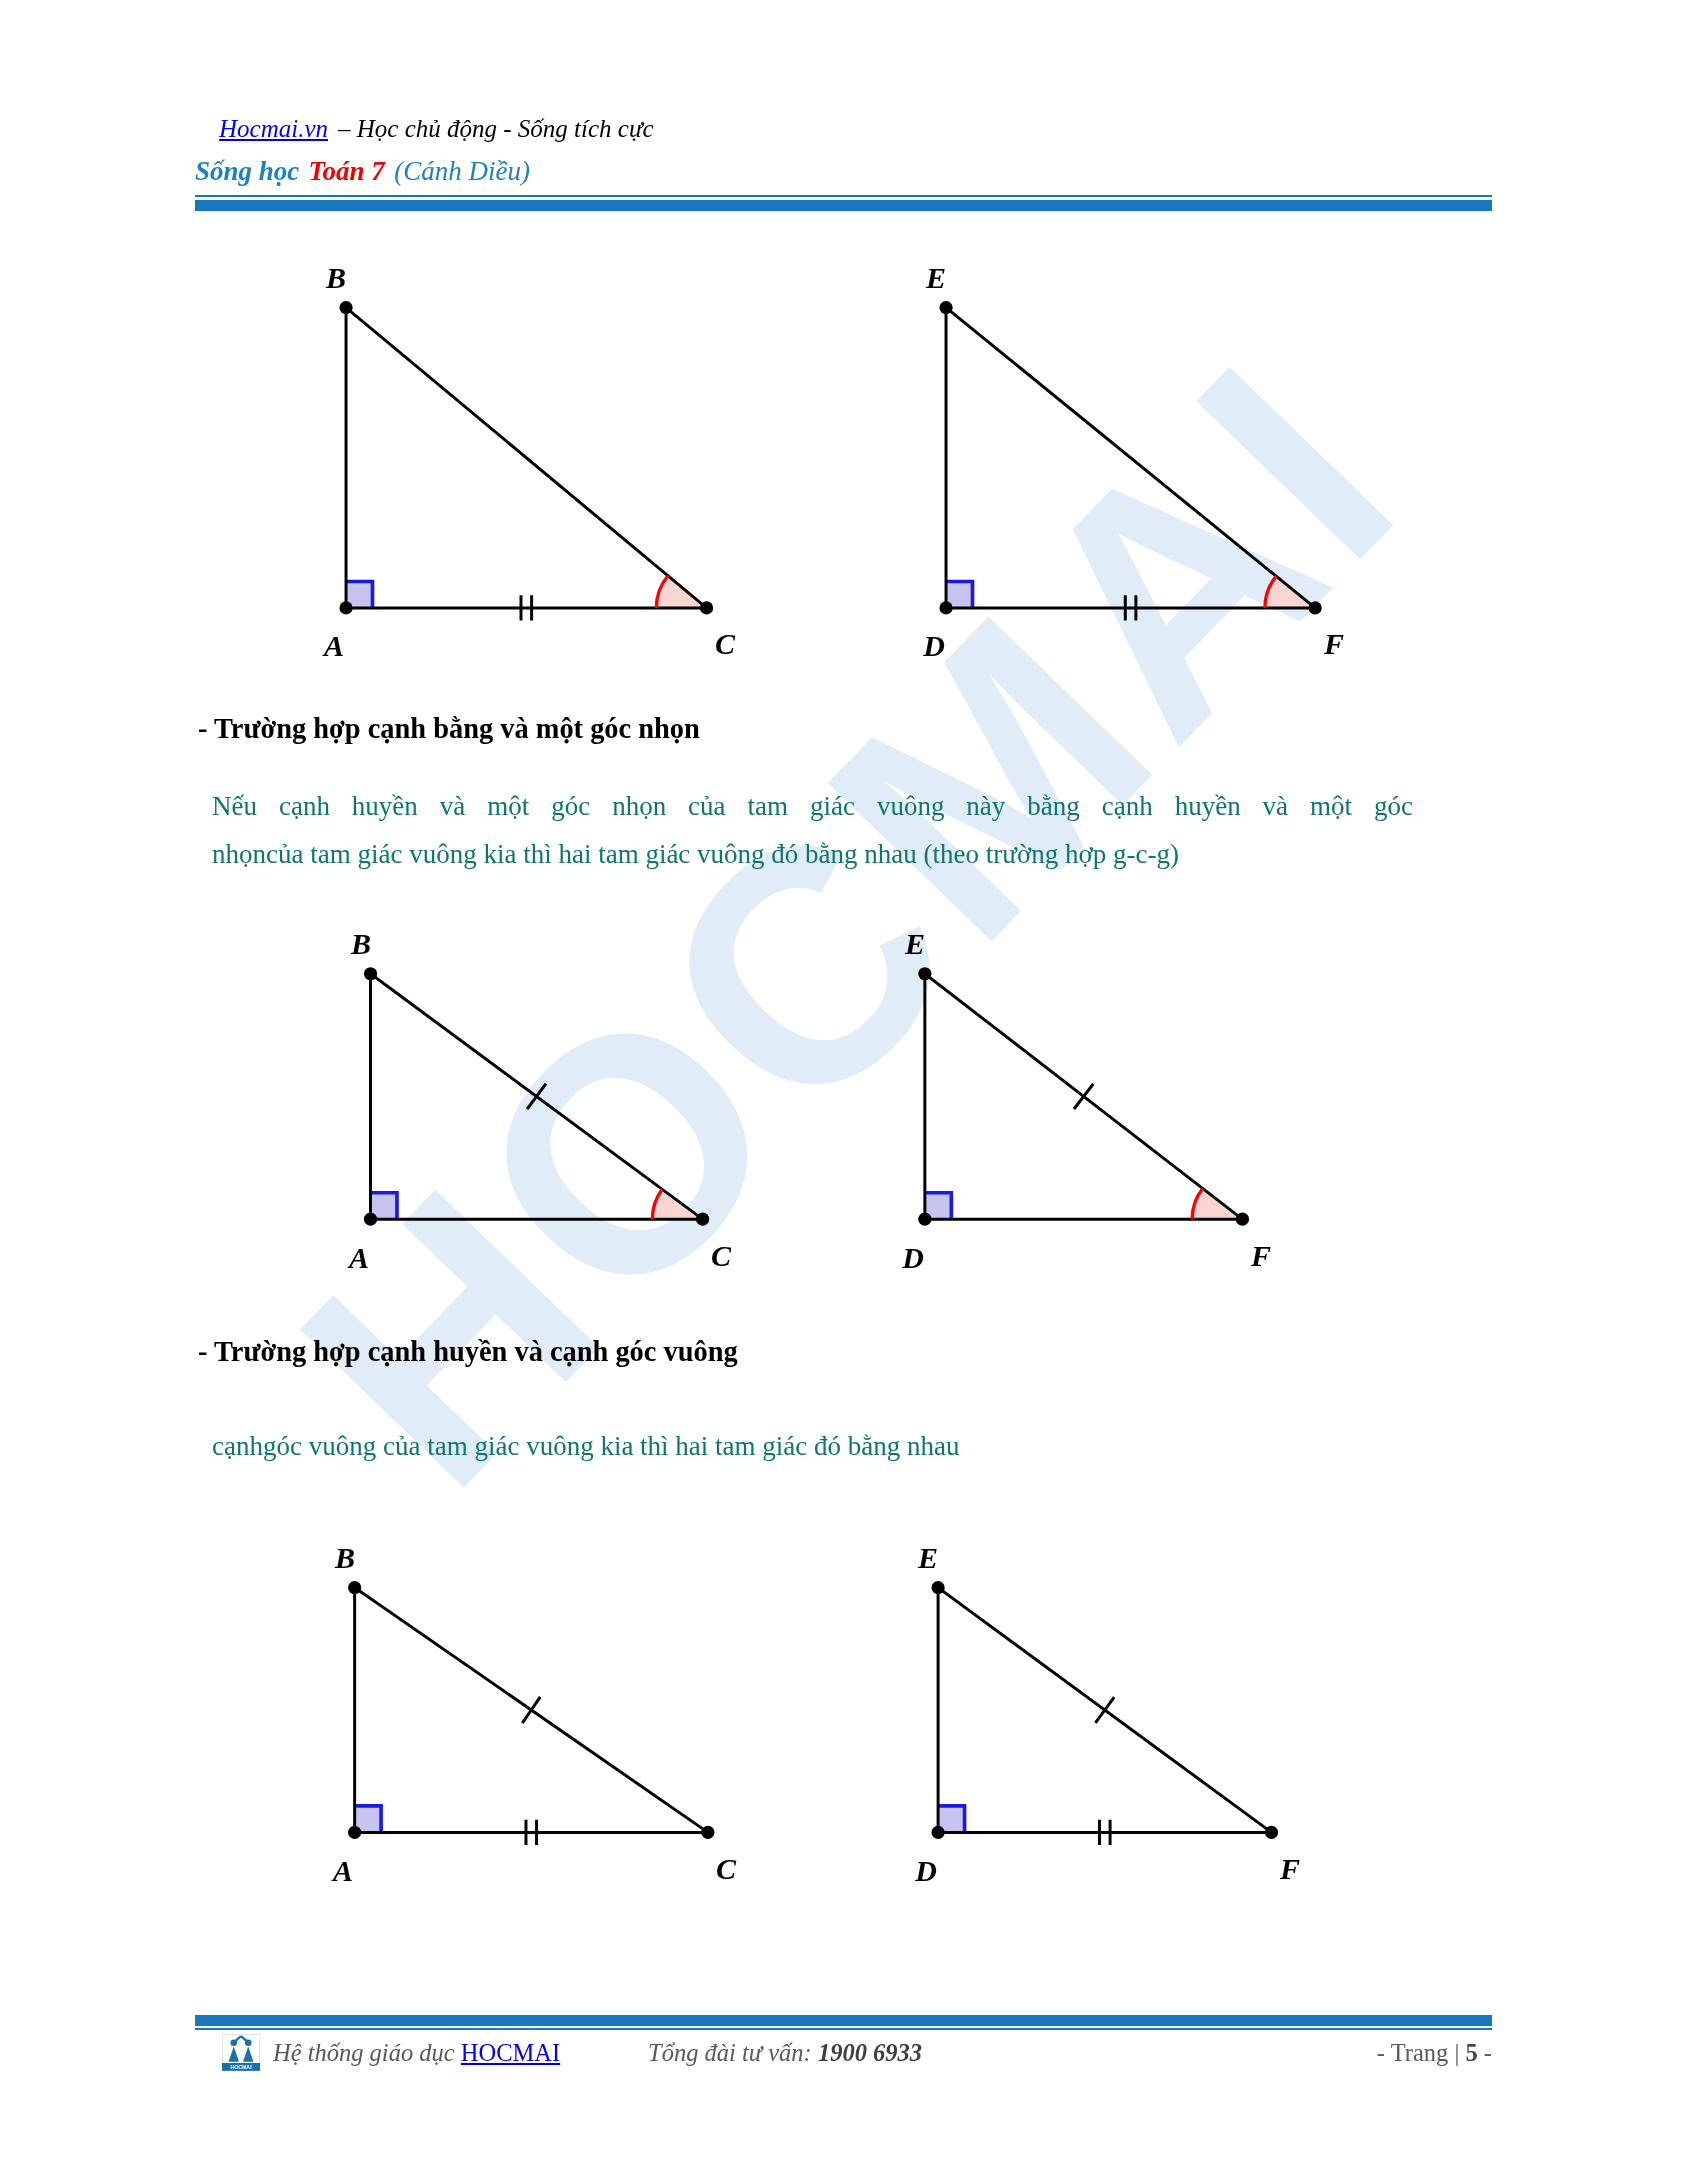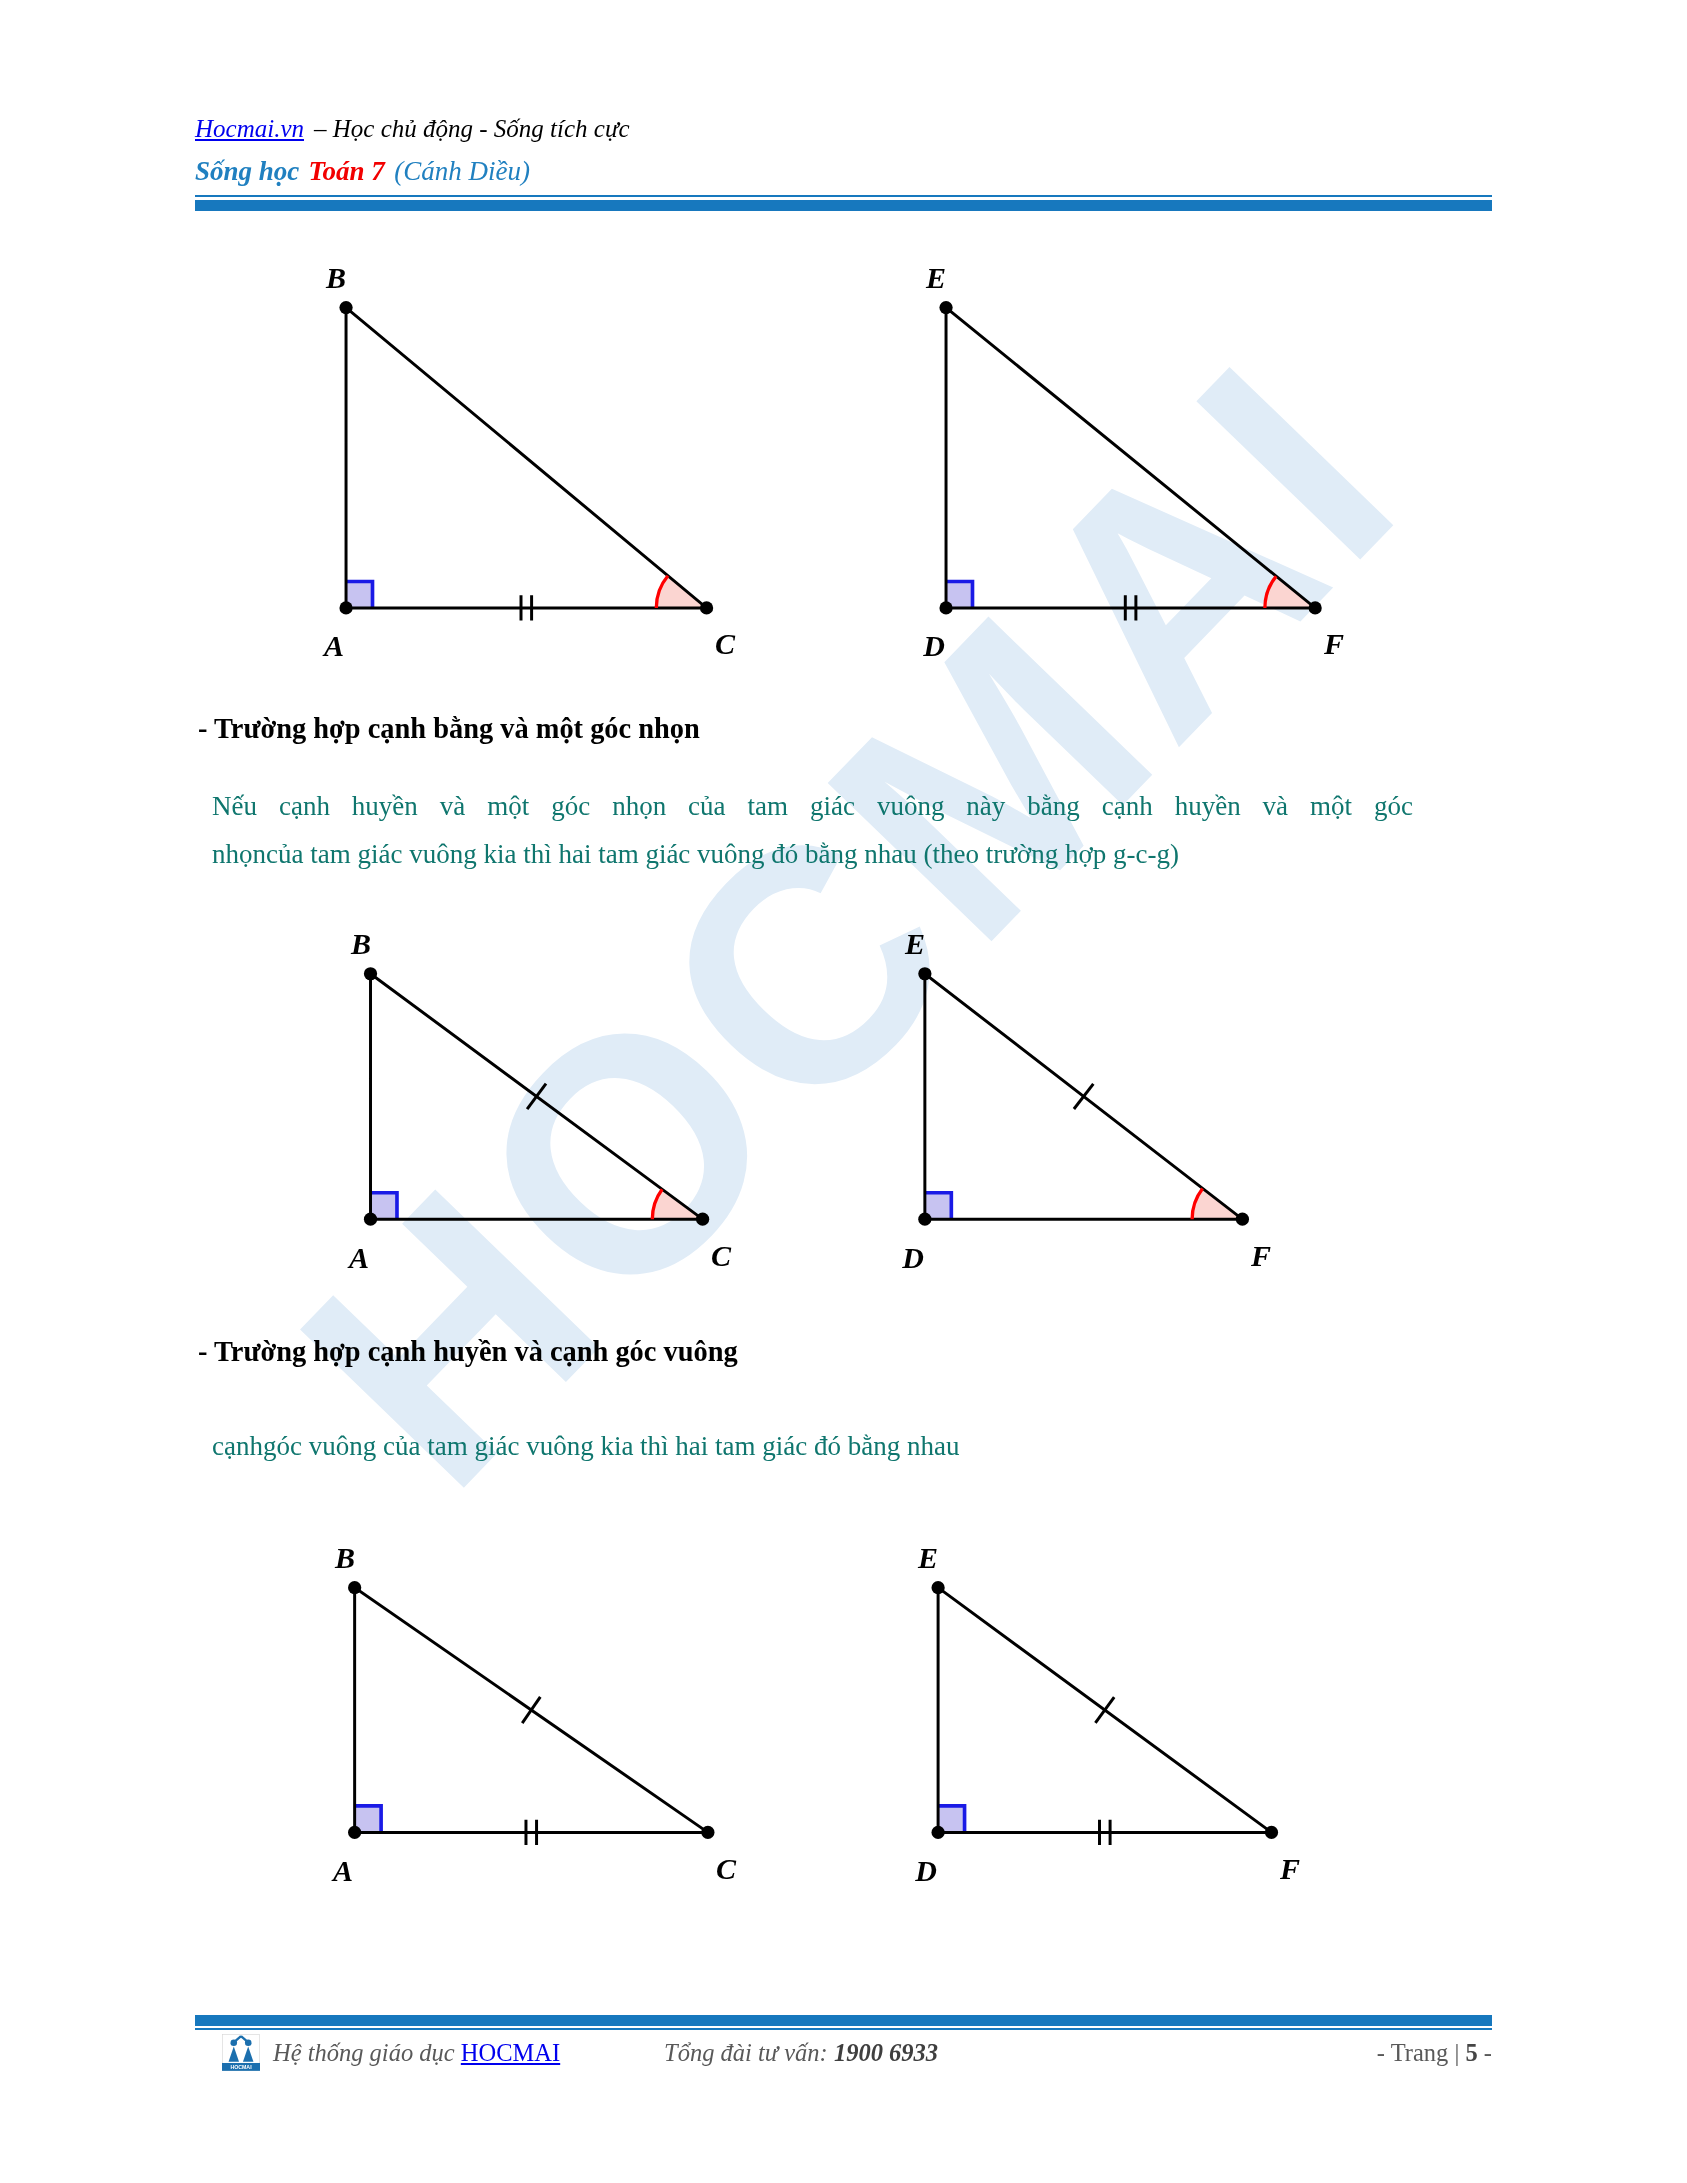--- a/index.html
+++ b/index.html
@@ -8,21 +8,21 @@
   .layer{position:absolute;z-index:1;}
 
   
   #watermark{position:absolute;left:849px;top:924px;
     transform:translate(-50%,-50%) rotate(-46deg);
     font:700 331px "Liberation Sans",sans-serif;
     color:var(--watermark-blue);letter-spacing:8px;white-space:nowrap;z-index:0;}
 
   
   #header-line1{left:195px;top:115px;font:italic 25px "Liberation Serif",serif;color:#000;white-space:nowrap;}
-  #site-link{color:var(--link-blue);text-decoration:underline;}
+  #site-link{color:var(--link-blue);text-decoration:underline;margin-left:24px;}
   #tagline{margin-left:10px;}
   #header-line2{left:195px;top:156px;font:italic 700 27px "Liberation Serif",serif;white-space:nowrap;}
   #course-prefix{color:var(--course-blue);margin-right:9.3px;}
   #course-subject{color:var(--course-red);margin-right:9.3px;}
   #course-series{color:var(--course-blue);font-weight:400;}
   .rule-thin{left:195px;width:1297px;height:2px;background:var(--brand-blue);}
   .rule-thick{left:195px;width:1297px;height:11.2px;background:var(--brand-blue);}
   #header-rule-thin{top:195px;} #header-rule-thick{top:200px;}
 
   
@@ -43,21 +43,21 @@
   .vlabel{position:absolute;transform:translate(-50%,-50%);
     font:italic 700 30px "Liberation Serif",serif;color:#000;z-index:1;}
 
   
   #footer-rule-thick{top:2015px;} #footer-rule-thin{top:2028px;}
   #footer-logo{left:222px;top:2034px;}
   .f-text{position:absolute;top:2039px;font:italic 24.5px "Liberation Serif",serif;
     color:var(--footer-gray);white-space:nowrap;z-index:1;}
   #footer-left{left:273px;}
   #footer-org-link{color:var(--link-blue);text-decoration:underline;font-style:normal;}
-  #footer-center{left:664px;}
+  #footer-center{left:648px;}
   #footer-hotline-number{font-weight:700;color:#3f3f3f;}
   #footer-right{right:195px;font-style:normal;text-align:right;}
   #footer-page-number{font-weight:700;color:#454545;}
 </style>
 </head>
 <body>
 
 <div id="page">
 
   <div id="watermark">HOCMAI</div>

